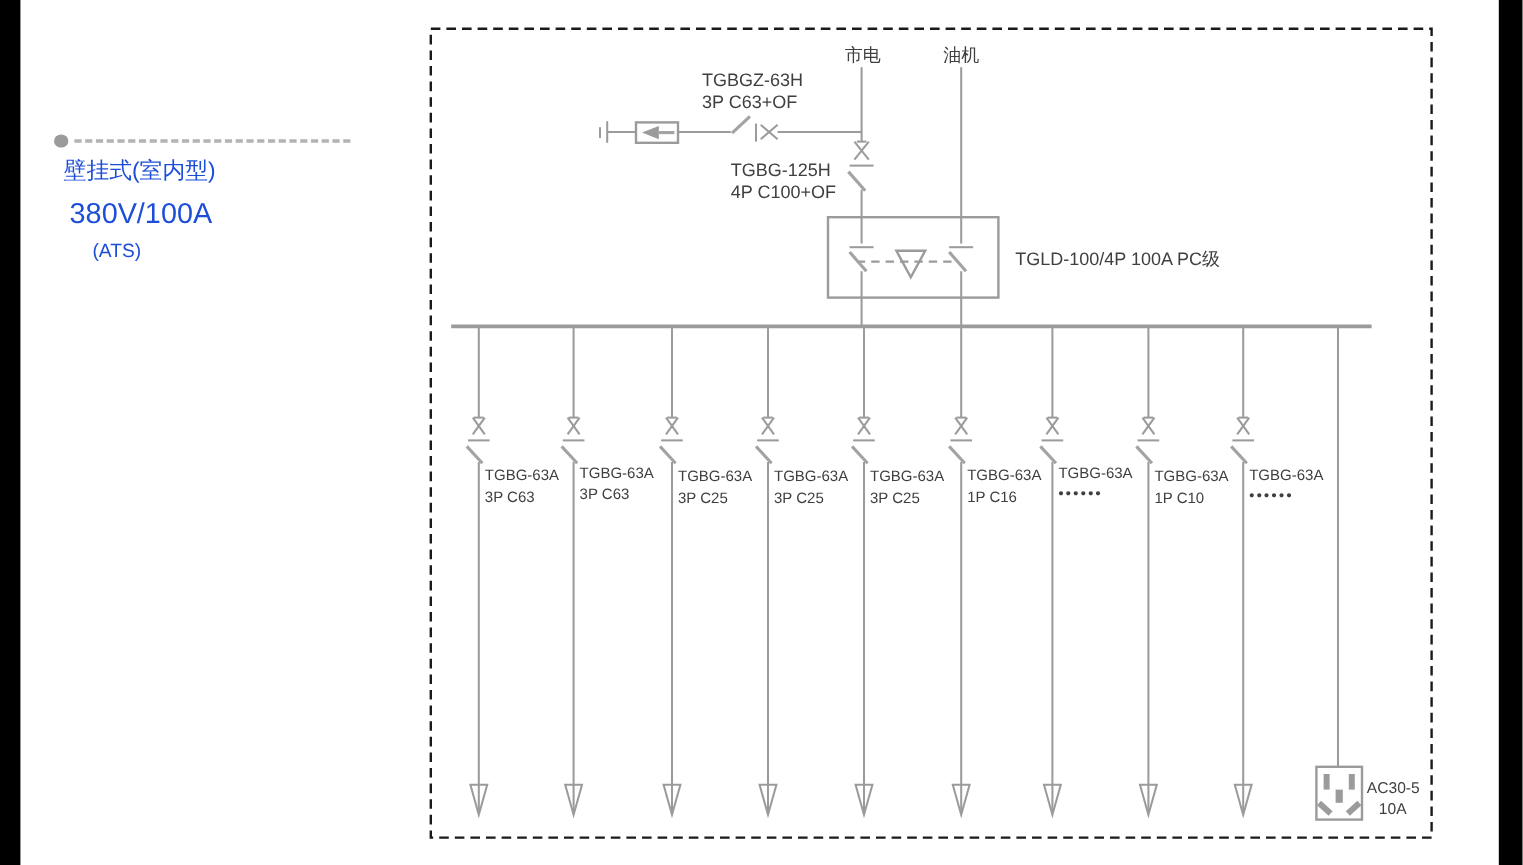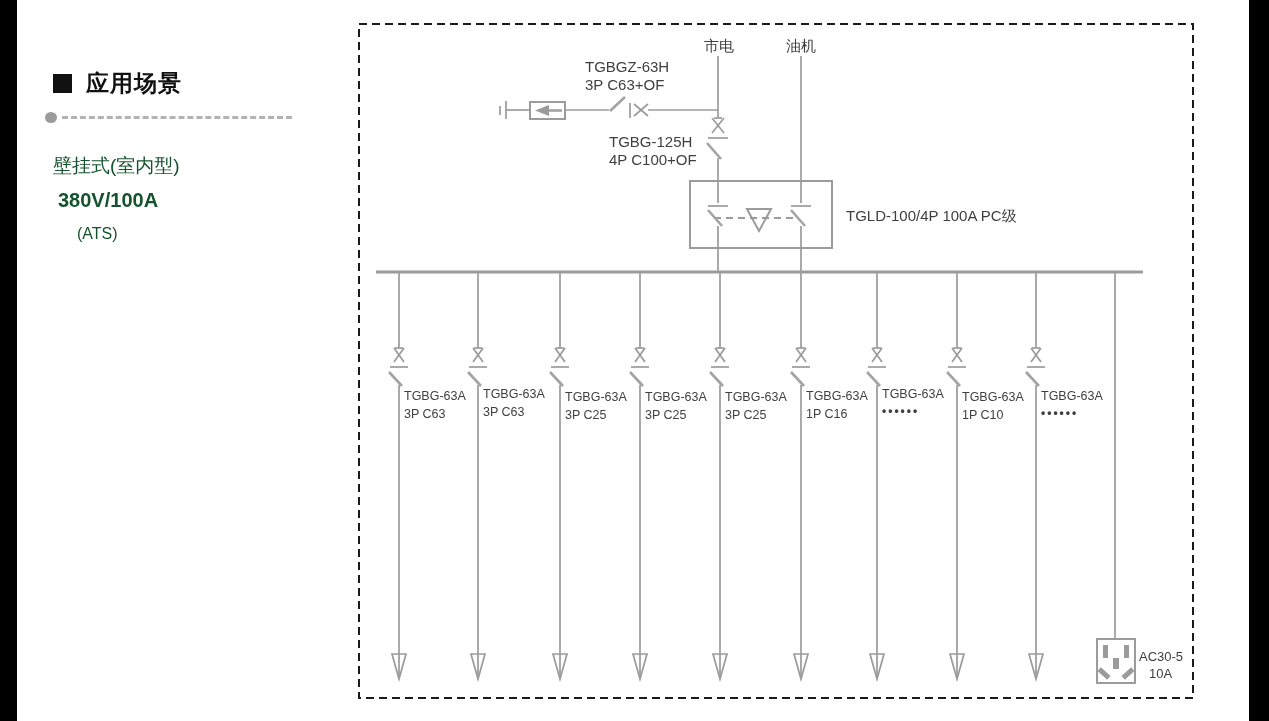--- a/index.html
+++ b/index.html
@@ -14,23 +14,23 @@
 
   
   .sb-heading{
     position:absolute;left:53px;top:68px;display:flex;align-items:center;
     color:#111111;font-size:23px;font-weight:bold;letter-spacing:1px;
   }
   .sb-square{width:19px;height:19px;background:#111111;margin-right:14px;}
   .sb-sep{position:absolute;left:45px;top:111px;width:250px;height:14px;}
   .sb-sep .dot{position:absolute;left:0;top:1px;width:12px;height:11px;border-radius:50%;background:#9b9b9b;}
   .sb-sep .dashes{position:absolute;left:17px;top:5px;width:230px;border-top:3px dashed #b3b3b3;}
-  .sb-line{position:absolute;color:#14532d;margin-top:24px;}
+  .sb-line{position:absolute;color:#1d4ed8;}
   #sb-line-0{left:53px;top:129px;font-size:19px;}
-  #sb-line-1{left:58px;top:165px;font-size:20px;font-weight:bold;}
+  #sb-line-1{left:58px;top:165px;font-size:24px;}
   #sb-line-2{left:77px;top:201px;font-size:16px;}
 
   
   #schematic{position:absolute;left:0;top:0;}
   .wire{stroke:#9b9b9b;stroke-width:1.7;fill:none;}
   .blade{stroke:#a3a3a3;stroke-width:2.6;fill:none;}
   .busbar{stroke:#9b9b9b;stroke-width:3;fill:none;}
   .boxline{stroke:#9b9b9b;stroke-width:2;fill:none;}
   .dashwire{stroke:#9b9b9b;stroke-width:2;fill:none;stroke-dasharray:7 5;}
   .frame{stroke:#1a1a1a;stroke-width:2;fill:none;stroke-dasharray:8 5;}
@@ -43,24 +43,20 @@
   .lbl-socket{font-size:13px;}
 </style>
 </head>
 <body>
 
 <div id="stage">
 
   <div id="left-bar" class="edge-bar"></div>
   <div id="right-bar" class="edge-bar"></div>
 
-  <div class="sb-heading">
-    <span class="sb-square"></span>
-    <span>应用场景</span>
-  </div>
   <div class="sb-sep">
     <span class="dot"></span>
     <span class="dashes"></span>
   </div>
   <div id="sb-line-0" class="sb-line">壁挂式(室内型)</div>
   <div id="sb-line-1" class="sb-line">380V/100A</div>
   <div id="sb-line-2" class="sb-line">(ATS)</div>
 
   <svg id="schematic" width="1269" height="721" viewBox="0 0 1269 721">
     <defs>

